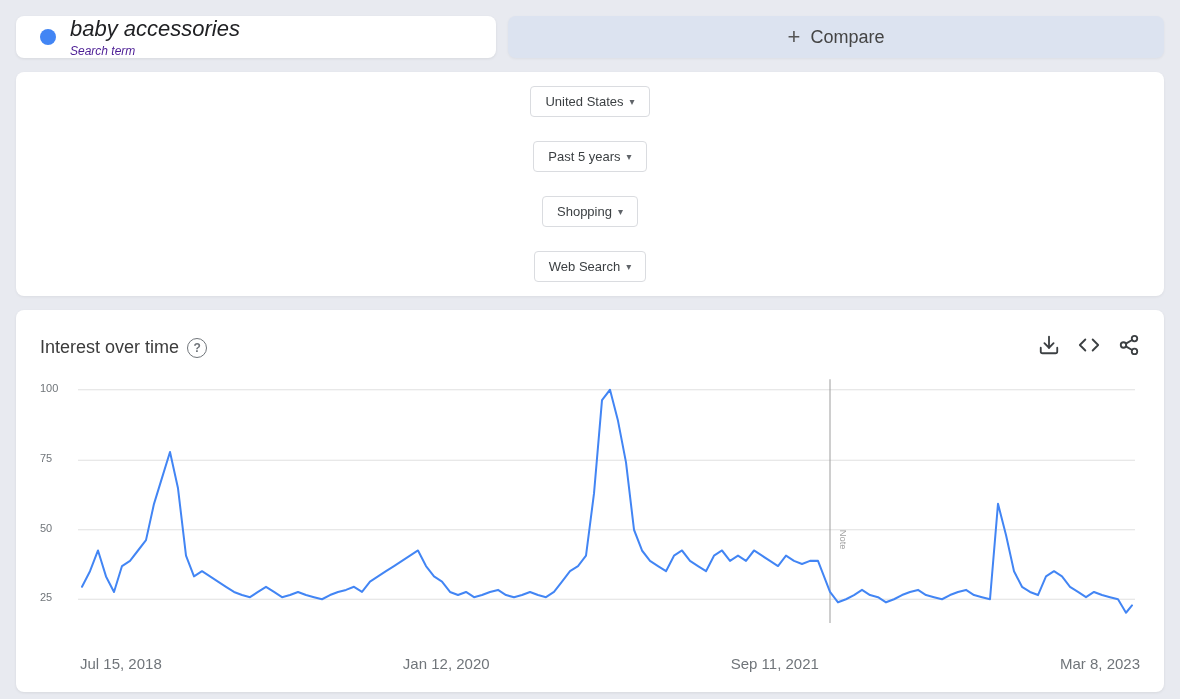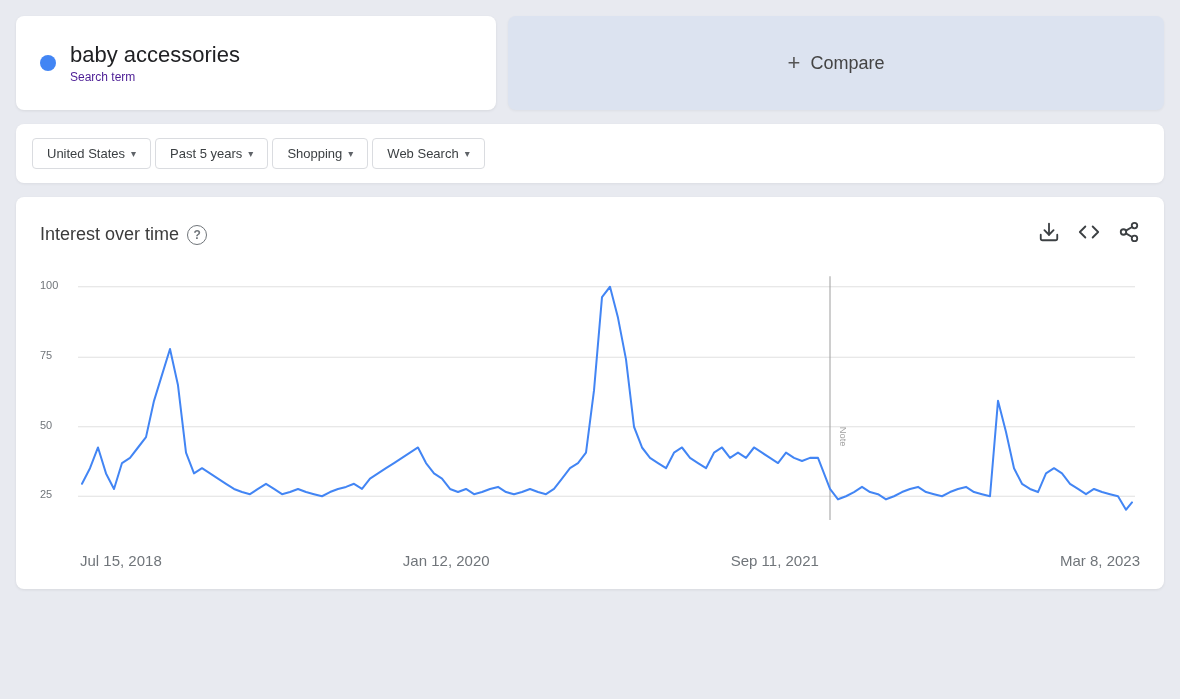--- a/index.html
+++ b/index.html
@@ -14,26 +14,27 @@
 
     .top-row {
       display: flex;
       gap: 12px;
       margin-bottom: 14px;
     }
 
     .search-term-card {
       background: #fff;
       border-radius: 8px;
-      padding: 26px 24px;
+      padding: 0 24px;
       flex: 0 0 480px;
       display: flex;
       align-items: center;
       gap: 14px;
       box-shadow: 0 1px 3px rgba(0,0,0,0.08);
+      font-style: italic;
     }
 
     .dot {
       width: 16px;
       height: 16px;
       border-radius: 50%;
       flex-shrink: 0;
     }
 
     .search-term-text .term {
@@ -67,23 +68,24 @@
       font-weight: 300;
       color: #555;
     }
 
     .filters-row {
       background: #fff;
       border-radius: 8px;
       padding: 14px 16px;
       display: flex;
       align-items: center;
-      gap: 4px;
+      gap: 24px;
       margin-bottom: 14px;
       box-shadow: 0 1px 3px rgba(0,0,0,0.06);
+      flex-direction: column;
     }
 
     .filter-btn {
       display: flex;
       align-items: center;
       gap: 6px;
       border: 1px solid #dadce0;
       border-radius: 4px;
       padding: 7px 14px;
       background: #fff;
@@ -102,21 +104,21 @@
       background: #fff;
       border-radius: 8px;
       padding: 24px 24px 20px;
       box-shadow: 0 1px 3px rgba(0,0,0,0.08);
     }
 
     .chart-header {
       display: flex;
       align-items: center;
       justify-content: space-between;
-      margin-bottom: 18px;
+      margin-bottom: 8px;
     }
 
     .chart-title-area {
       display: flex;
       align-items: center;
       gap: 8px;
     }
 
     .chart-title {
       font-size: 18px;

